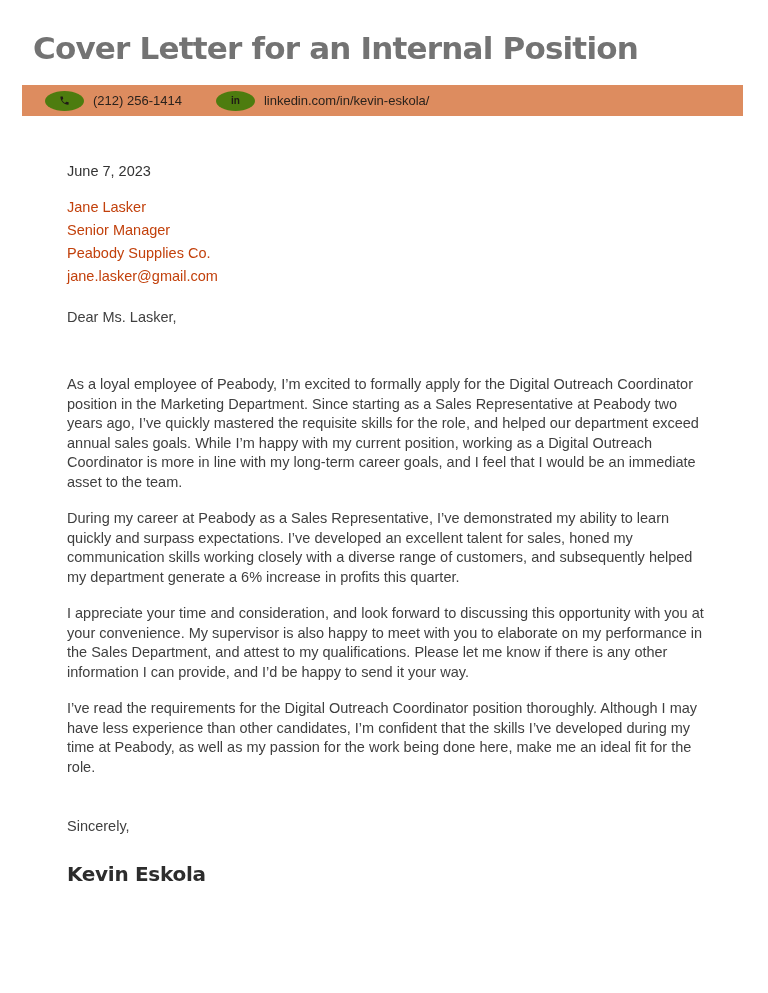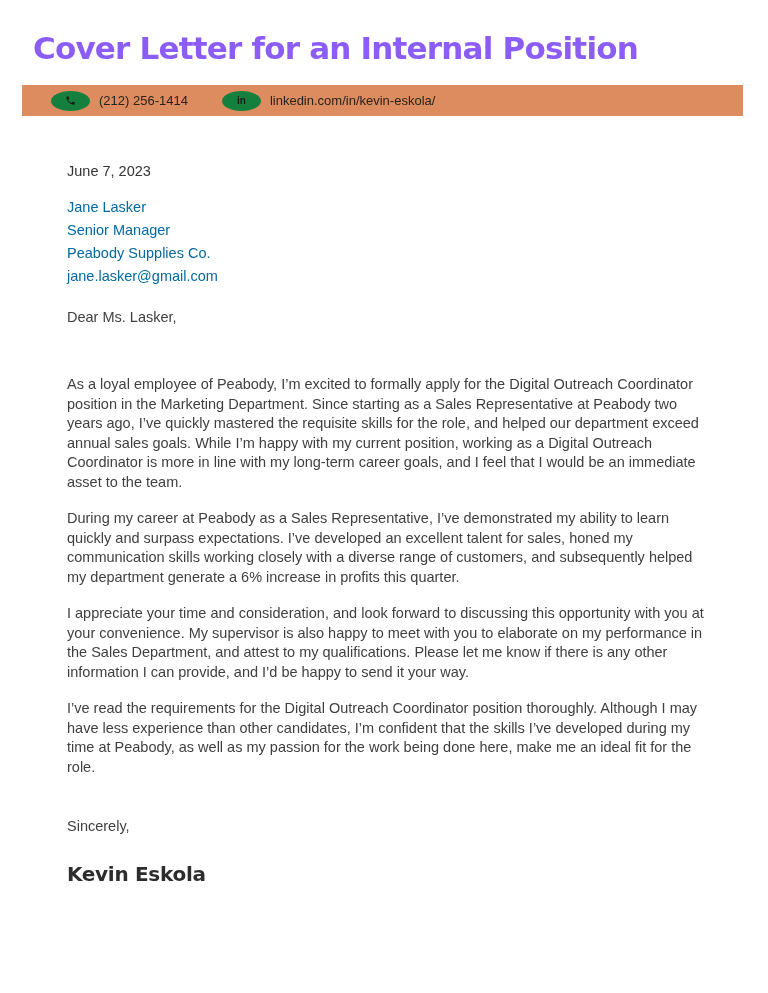--- a/index.html
+++ b/index.html
@@ -15,45 +15,45 @@
     background: #ffffff;
     overflow: hidden;
   }
   .page-title {
     margin: 28px 20px 0 33px;
     font-family: "DejaVu Sans", "Liberation Sans", sans-serif;
     font-size: 31px;
     line-height: 40px;
     font-weight: bold;
     letter-spacing: -0.8px;
-    color: #8b5cf6;
+    color: #737373;
   }
   .contact-bar {
     margin: 17px 25px 0 22px;
     height: 31px;
     background: #dd8c5f;
     display: flex;
     align-items: center;
-    padding-left: 29px;
+    padding-left: 23px;
     gap: 34px;
     box-sizing: border-box;
   }
   .contact-item {
     display: flex;
     align-items: center;
     gap: 9px;
     font-size: 13px;
     color: #2a221c;
     white-space: nowrap;
   }
   .icon-circle {
     width: 39px;
     height: 20px;
     border-radius: 50%;
-    background: #15803d;
+    background: #4d7c0f;
     display: flex;
     align-items: center;
     justify-content: center;
     flex: 0 0 auto;
   }
   .icon-circle svg { display: block; }
   .linkedin-glyph {
     font-size: 10px;
     font-weight: bold;
     color: #1f1a17;
@@ -64,21 +64,21 @@
     width: 645px;
     font-size: 14.5px;
     line-height: 19.5px;
     color: #3f3f3f;
   }
   .letter-date {
     color: #333333;
     margin: 0 0 14px 0;
   }
   .recipient-block {
-    color: #0369a1;
+    color: #c2410c;
     line-height: 23px;
     margin: 0 0 20px 0;
   }
   .salutation {
     margin: 0 0 48px 0;
     color: #3f3f3f;
   }
   .body-para {
     margin: 0 0 17px 0;
   }

